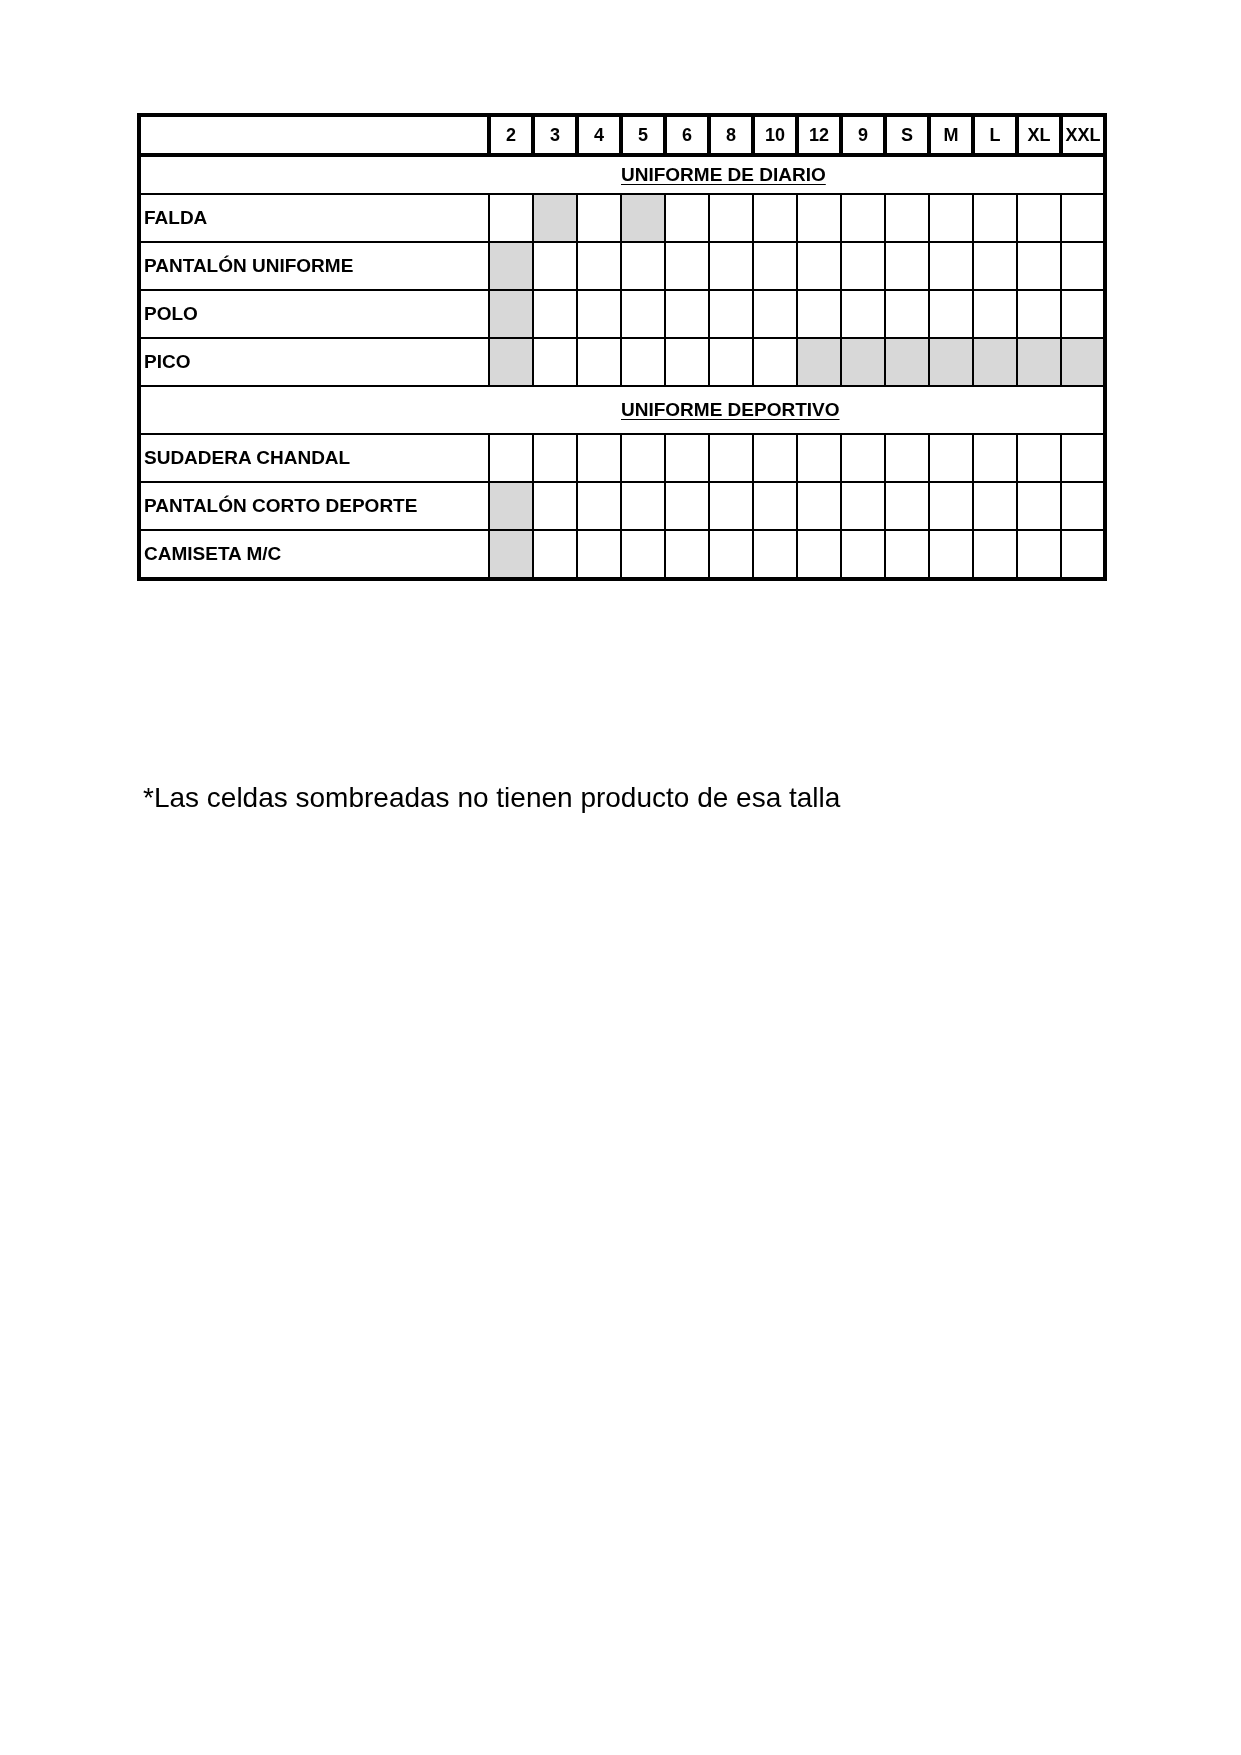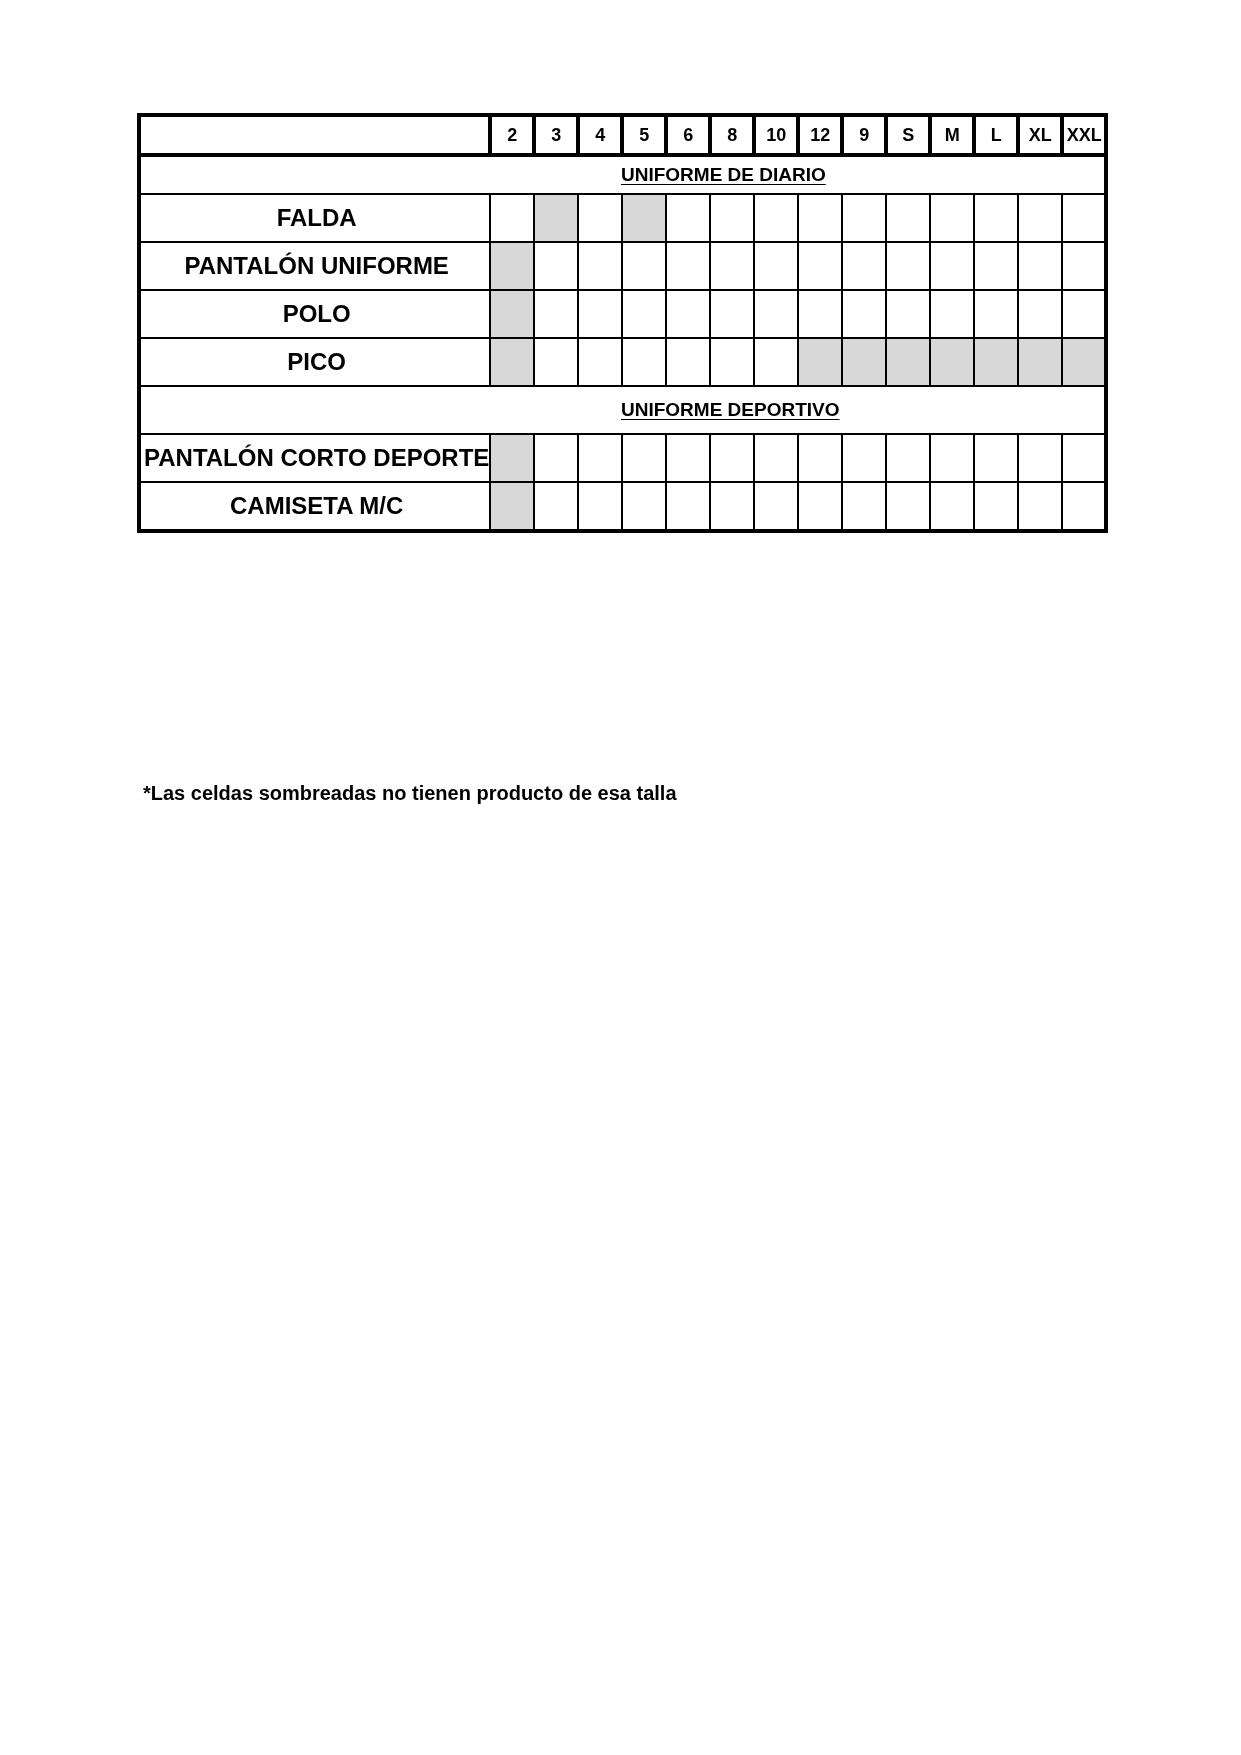--- a/index.html
+++ b/index.html
@@ -15,26 +15,26 @@
     }
     col.label-col { width: 350px; }
     col.size-col { width: 44px; }
     tr.head-row th { height: 36px; font-size: 18px; text-align: center; border-bottom: 4px solid #000; }
     tr.head-row th.size { border-left: 4px solid #000; border-right: 2px solid #000; }
     tr.head-row th.corner { border-right: 4px solid #000; }
     tr.section-row td { height: 36px; text-align: left; font-size: 19px; }
     tr.section-row.sport td { height: 46px; }
     tr.section-row span { text-decoration: underline; text-underline-offset: 3px; margin-left: 480px; }
     tr.item-row td { height: 46px; }
-    td.item-label { font-size: 24px; text-align: center; padding-left: 3px !important; white-space: nowrap; }
+    td.item-label { font-size: 19px; text-align: left; padding-left: 3px !important; white-space: nowrap; }
     td.cell { background: #ffffff; }
     td.cell.shaded { background: #d8d8d8; }
     .footnote {
       position: absolute; left: 143px; top: 782px;
-      font-size: 20px; font-weight: bold; white-space: nowrap;
+      font-size: 28px; font-weight: normal; white-space: nowrap;
     }
   </style>
 </head>
 <body>
 
 <table class="sizes">
   <colgroup id="cols">
       <col class="label-col">
       <col class="size-col">
       <col class="size-col">
@@ -137,20 +137,37 @@
         <td class="cell shaded" style="background: rgb(216, 216, 216);"></td>
         <td class="cell shaded" style="background: rgb(216, 216, 216);"></td>
         <td class="cell shaded" style="background: rgb(216, 216, 216);"></td>
         <td class="cell shaded" style="background: rgb(216, 216, 216);"></td>
         <td class="cell shaded" style="background: rgb(216, 216, 216);"></td>
       </tr>
       <tr class="section-row sport">
         <td colspan="15"><span>UNIFORME DEPORTIVO</span></td>
       </tr>
       <tr class="item-row">
+        <td class="item-label">SUDADERA CHANDAL</td>
+        <td class="cell"></td>
+        <td class="cell"></td>
+        <td class="cell"></td>
+        <td class="cell"></td>
+        <td class="cell"></td>
+        <td class="cell"></td>
+        <td class="cell"></td>
+        <td class="cell"></td>
+        <td class="cell"></td>
+        <td class="cell"></td>
+        <td class="cell"></td>
+        <td class="cell"></td>
+        <td class="cell"></td>
+        <td class="cell"></td>
+      </tr>
+      <tr class="item-row">
         <td class="item-label">PANTALÓN CORTO DEPORTE</td>
         <td class="cell shaded" style="background: rgb(216, 216, 216);"></td>
         <td class="cell"></td>
         <td class="cell"></td>
         <td class="cell"></td>
         <td class="cell"></td>
         <td class="cell"></td>
         <td class="cell"></td>
         <td class="cell"></td>
         <td class="cell"></td>

